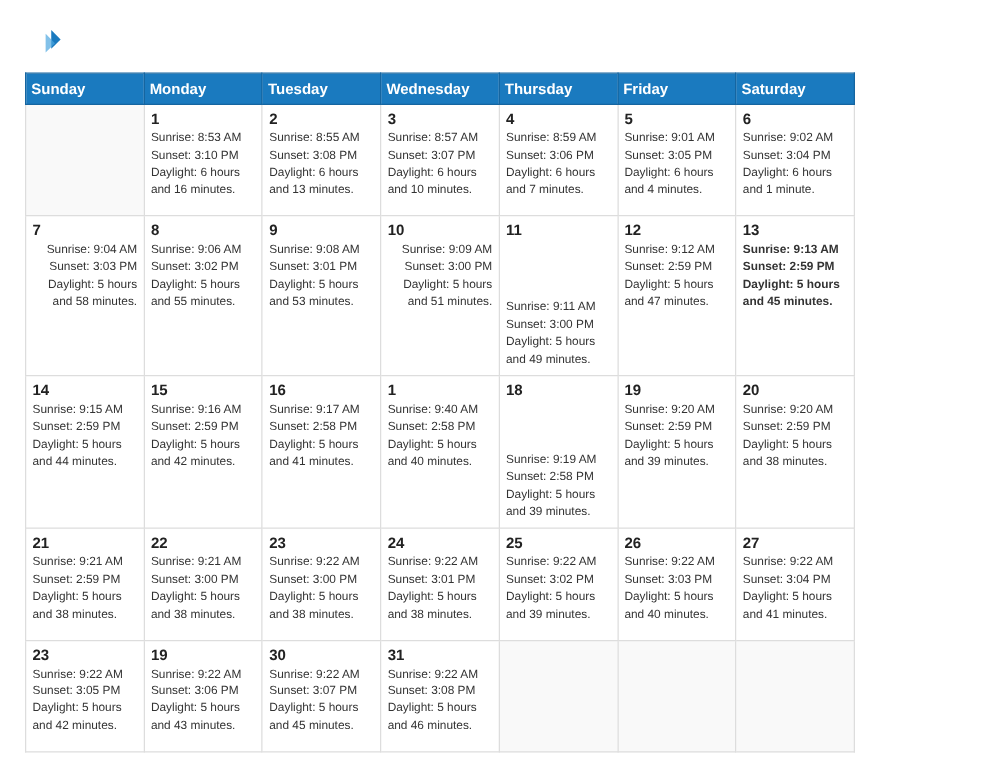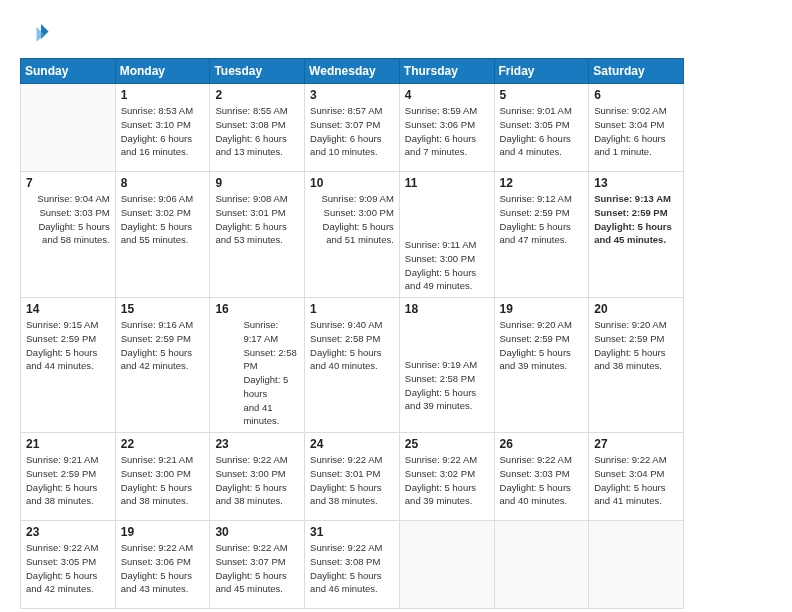--- a/index.html
+++ b/index.html
@@ -232,21 +232,21 @@
           </td>
           <td>
             <div class="day-num">15</div>
             <div class="day-info" style="white-space: pre-line;">Sunrise: 9:16 AM
 Sunset: 2:59 PM
 Daylight: 5 hours
 and 42 minutes.</div>
           </td>
           <td>
             <div class="day-num">16</div>
-            <div class="day-info" style="white-space: pre-line; margin-left: 28px;">Sunrise: 9:17 AM
+            <div class="day-info" style="white-space: pre-line;">Sunrise: 9:17 AM
 Sunset: 2:58 PM
 Daylight: 5 hours
 and 41 minutes.</div>
           </td>
           <td>
             <div class="day-num">1</div>
             <div class="day-info" style="white-space: pre-line;">Sunrise: 9:40 AM
 Sunset: 2:58 PM
 Daylight: 5 hours
 and 40 minutes.</div>

